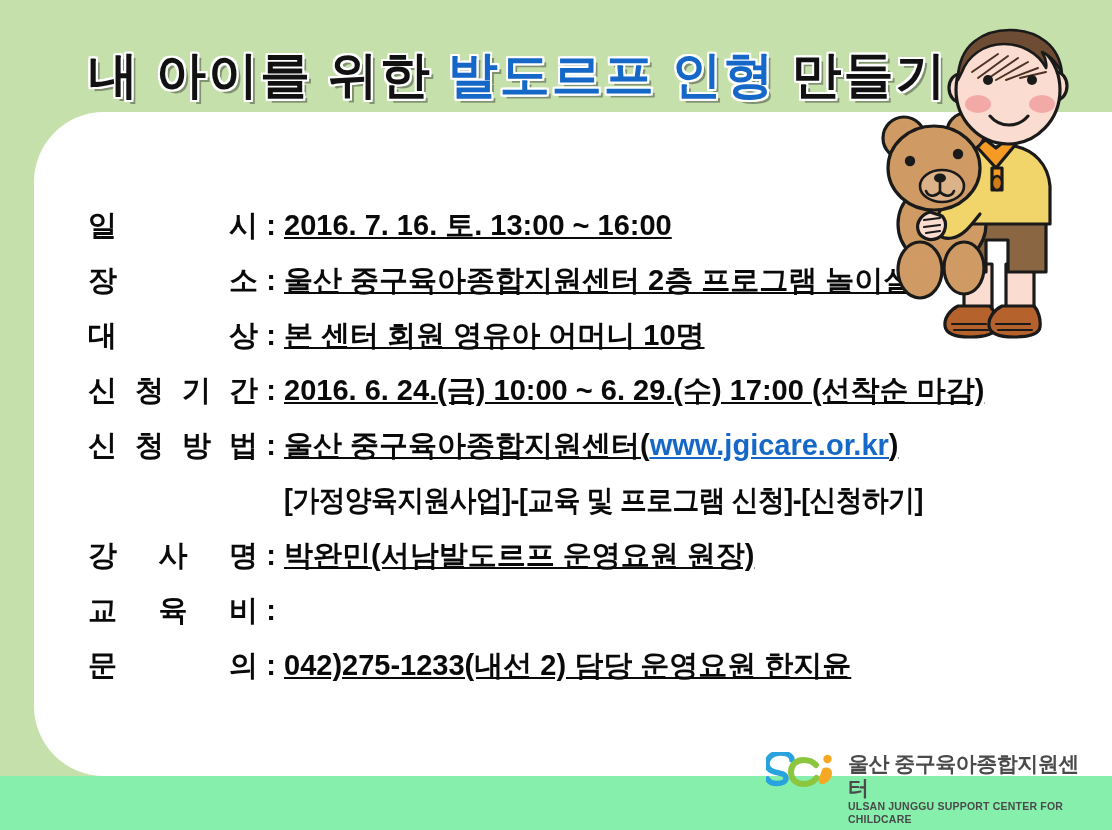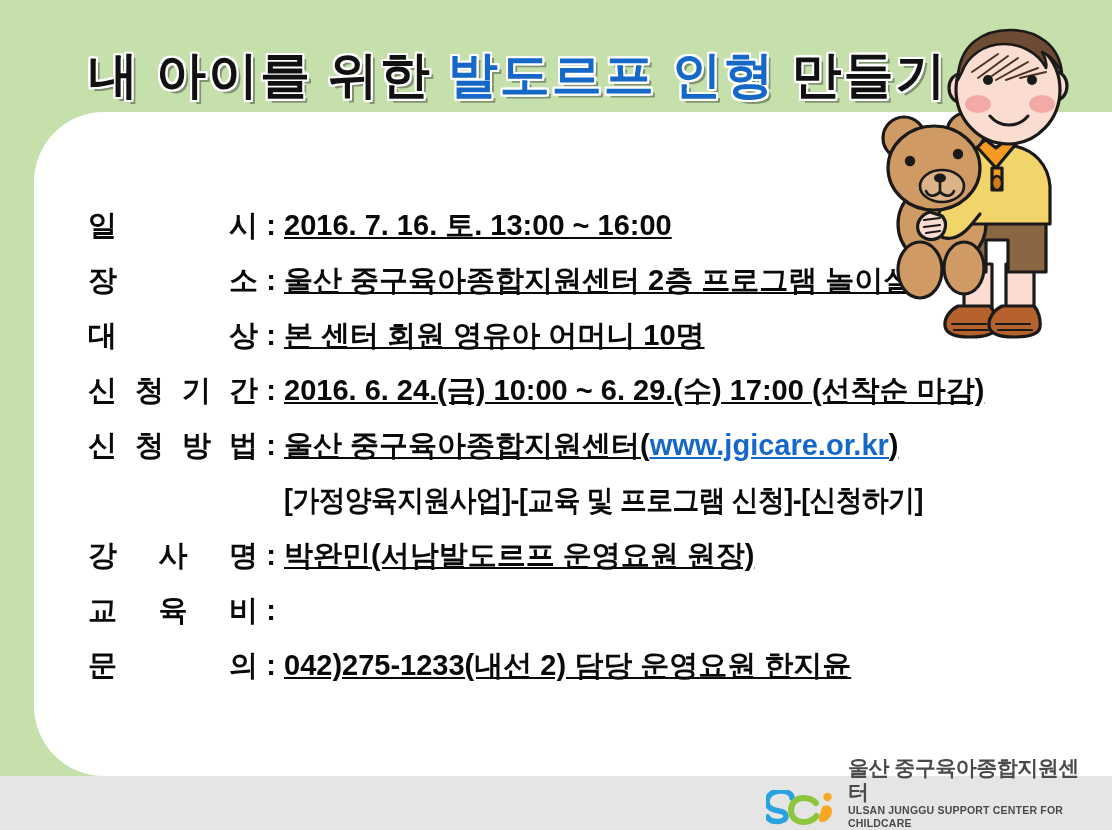--- a/index.html
+++ b/index.html
@@ -6,21 +6,21 @@
   html,body{margin:0;padding:0;}
   body{
     width:1112px;height:830px;
     background:#ffffff;
     font-family:"Liberation Sans","DejaVu Sans",sans-serif;
     overflow:hidden;
     position:relative;
   }
   #poster{
     position:absolute;left:0;top:0;width:1112px;height:830px;
-    background:#e5e5e5;
+    background:#86efac;
   }
   
   .green-panel{
     position:absolute;left:0;top:0;width:1112px;height:776px;
     background:#c6e0ac;
   }
   
   .white-card{
     position:absolute;left:34px;top:112px;width:1078px;height:664px;
     background:#ffffff;
@@ -90,22 +90,22 @@
   }
   a.link{
     color:#1668c8;
     text-decoration:underline;
     font-weight:bold;
     text-align:center;
   }
 
   
   .footer-logo{
-    position:absolute;left:766px;top:786px;width:330px;height:44px;
-    display:flex;align-items:flex-end;
+    position:absolute;left:766px;top:752px;width:330px;height:44px;
+    display:flex;align-items:flex-start;
   }
   .logo-mark{
     width:72px;height:40px;flex:0 0 auto;margin-right:10px;position:relative;
   }
   .logo-text{
     display:flex;flex-direction:column;justify-content:center;
   }
   .logo-kr{
     font-size:21px;font-weight:bold;color:#4a4a4a;letter-spacing:-0.5px;
     line-height:24px;

